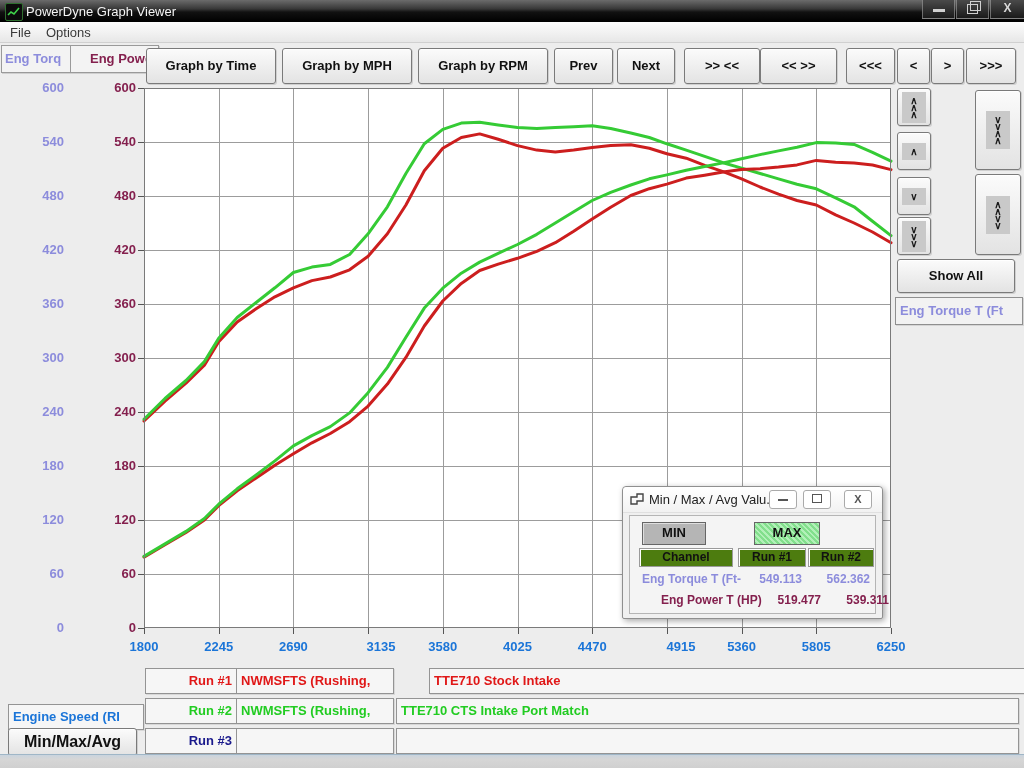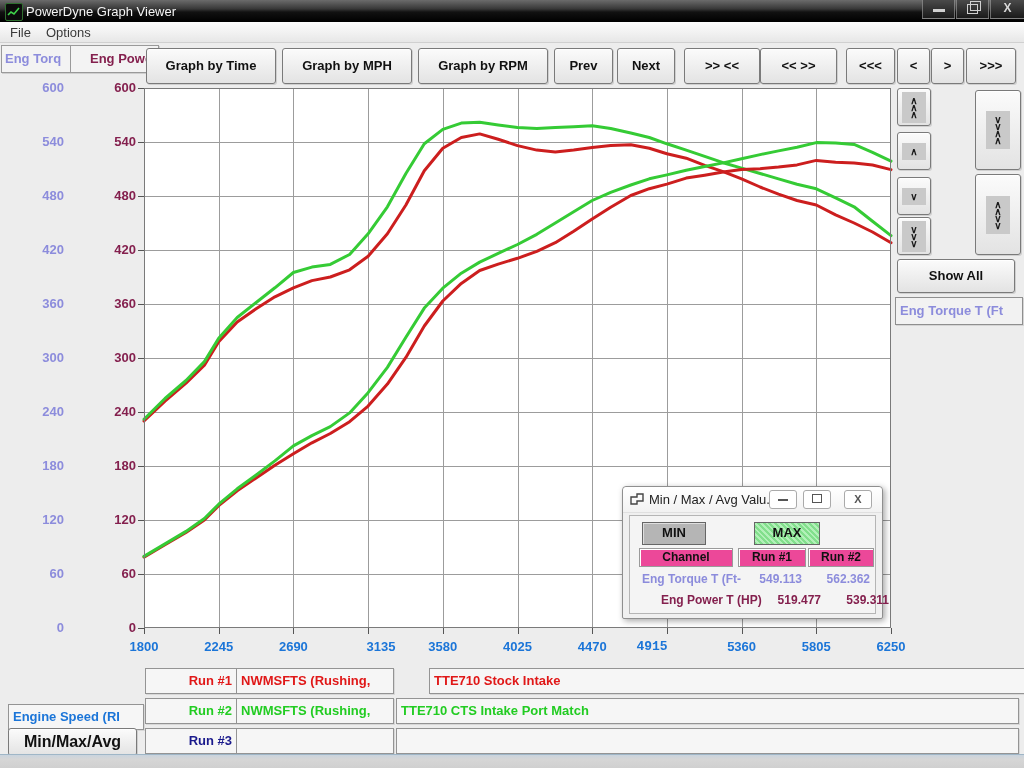--- a/index.html
+++ b/index.html
@@ -37,21 +37,21 @@
   .cell.pl{padding-left:4px;}
   .cell.pr{text-align:right;padding-right:5px;}
   
   #mmdlg{left:622px;top:486px;width:259px;height:131px;background:#f0f0f0;border:1px solid #8f8f8f;border-radius:4px 4px 2px 2px;box-shadow:2px 2px 6px rgba(0,0,0,.35);}
   #mmtitle{left:0;top:0;width:100%;height:25px;background:linear-gradient(180deg,#ffffff,#f2f2f2);border-bottom:1px solid #e0e0e0;border-radius:4px 4px 0 0;}
   #mmtitle-text{left:26px;top:5px;font-size:13px;color:#222;}
   .dbtn{top:3px;width:26px;height:17px;background:#fff;border:1px solid #aaa;border-radius:3px;text-align:center;font-size:10px;font-weight:bold;color:#444;line-height:16px;}
   #mmbody{left:6px;top:28px;width:245px;height:97px;border:1px solid #b5b5b5;background:#f4f4f4;}
   #min-btn{left:12px;top:6px;width:62px;height:21px;background:#b5b5b5;border:1px solid #666;box-shadow:inset 1px 1px 0 #dedede;font-size:13px;font-weight:bold;text-align:center;line-height:20px;color:#111;}
   #max-btn{left:124px;top:6px;width:64px;height:21px;background:repeating-linear-gradient(45deg,#82df8c 0 2px,#b2f0b8 2px 4px);border:1px solid #666;font-size:13px;font-weight:bold;text-align:center;line-height:20px;color:#111;}
-  .mmhdr{top:32px;height:17px;background:#ec4899;border:1px solid #9a9a9a;box-shadow:inset 1px 1px 0 #fff;font-size:12px;font-weight:bold;text-align:center;line-height:16px;color:#111;}
+  .mmhdr{top:32px;height:17px;background:#4d7c0f;border:1px solid #9a9a9a;box-shadow:inset 1px 1px 0 #fff;font-size:12px;font-weight:bold;text-align:center;line-height:16px;color:#111;}
   .mmlbl{font-size:12px;font-weight:bold;white-space:nowrap;}
   .mmval{font-size:12px;font-weight:bold;text-align:right;}
   
   #framebottom{left:0;top:754px;width:1024px;height:14px;background:linear-gradient(180deg,#c9d4de,#d6d6d6 30%,#cfcfcf);border-top:1px solid #9fb6c7;}
   .restore-glyph{position:relative;width:9px;height:8px;margin:4px auto 0;border:1px solid #d0d0d0;}
   .restore-glyph:before{content:"";position:absolute;left:2px;top:-4px;width:9px;height:8px;border:1px solid #d0d0d0;background:transparent;}
   .minbar{display:block;width:12px;height:3px;background:#d0d0d0;margin:9px auto 0;}
 </style>
 </head>
 <body>
@@ -171,21 +171,21 @@
     </svg>
 
   <div class="abs" id="xaxis" style="left:144px;top:639px;width:747px;height:18px;">
       <div class="xtick" style="left: -28px;">1800</div>
       <div class="xtick" style="left: 46.7px;">2245</div>
       <div class="xtick" style="left: 121.4px;">2690</div>
       <div class="xtick" style="left: 209px;">3135</div>
       <div class="xtick" style="left: 270.8px;">3580</div>
       <div class="xtick" style="left: 345.5px;">4025</div>
       <div class="xtick" style="left: 420.2px;">4470</div>
-      <div class="xtick" style="left: 480px; font-family: Liberation Mono, monospace;">4915</div>
+      <div class="xtick" style="left: 509px;">4915</div>
       <div class="xtick" style="left: 569.6px;">5360</div>
       <div class="xtick" style="left: 644.3px;">5805</div>
       <div class="xtick" style="left: 719px;">6250</div>
     </div>
 
   <div class="abs btn chevbtn" style="left:897px;top:88px;width:32px;height:36px;">
       <span class="chev">∧
 ∧
 ∧</span>
     </div>

